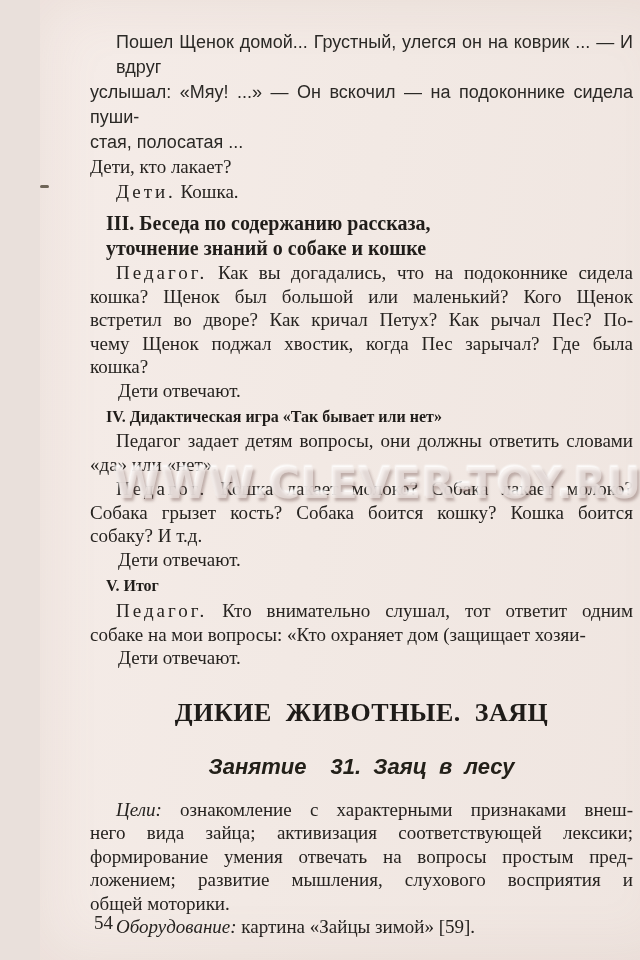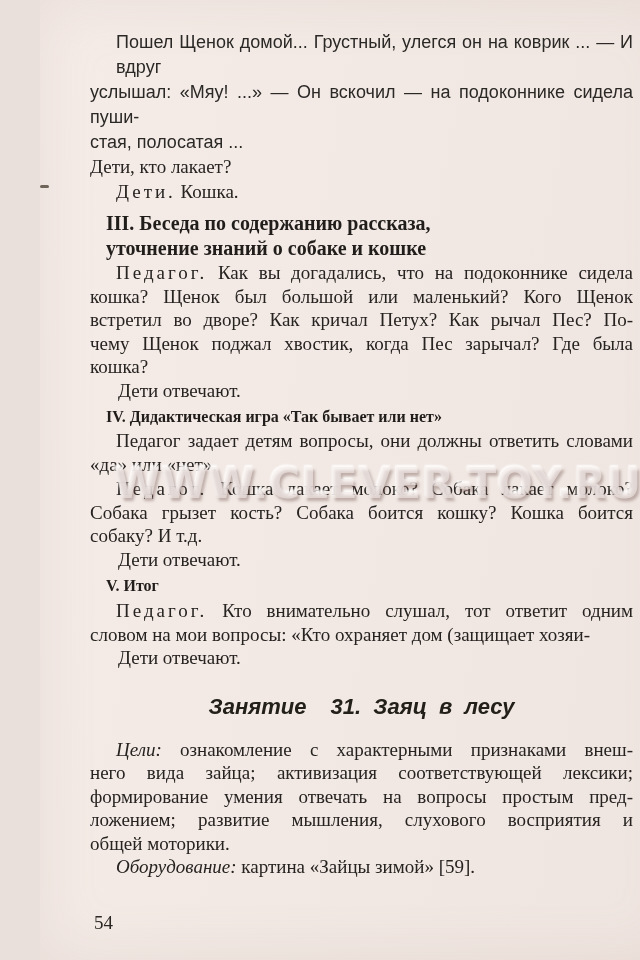--- a/index.html
+++ b/index.html
@@ -97,24 +97,25 @@
     <div class="para body-text indent-first mt1">
         <div class="tline"><span class="spaced">Педагог.</span> Кошка лакает молоко? Собака лакает молоко?</div>
         <div class="tline">Собака грызет кость? Собака боится кошку? Кошка боится</div>
         <div class="tline">собаку? И т.д.</div>
       </div>
     <div class="note">Дети отвечают.</div>
 
     <div class="heading heading-line h5">V. Итог</div>
     <div class="para body-text indent-first mt1">
         <div class="tline"><span class="spaced">Педагог.</span> Кто внимательно слушал, тот ответит одним</div>
-        <div class="tline">словом на мои вопросы: «Кто охраняет дом (защищает хозяи-</div>
+        <div class="tline">собаке на мои вопросы: «Кто охраняет дом (защищает хозяи-</div>
       </div>
     <div class="note">Дети отвечают.</div>
 
+    <div class="chapter-title">ДИКИЕ ЖИВОТНЫЕ. ЗАЯЦ</div>
     <div class="lesson-title">Занятие  31. Заяц в лесу</div>
 
     <div class="para body-text indent-first goals">
         <div class="tline"><i>Цели:</i> ознакомление с характерными признаками внеш-</div>
         <div class="tline">него вида зайца; активизация соответствующей лексики;</div>
         <div class="tline">формирование умения отвечать на вопросы простым пред-</div>
         <div class="tline">ложением; развитие мышления, слухового восприятия и</div>
         <div class="tline">общей моторики.</div>
       </div>
     <div class="body-text equipment">

